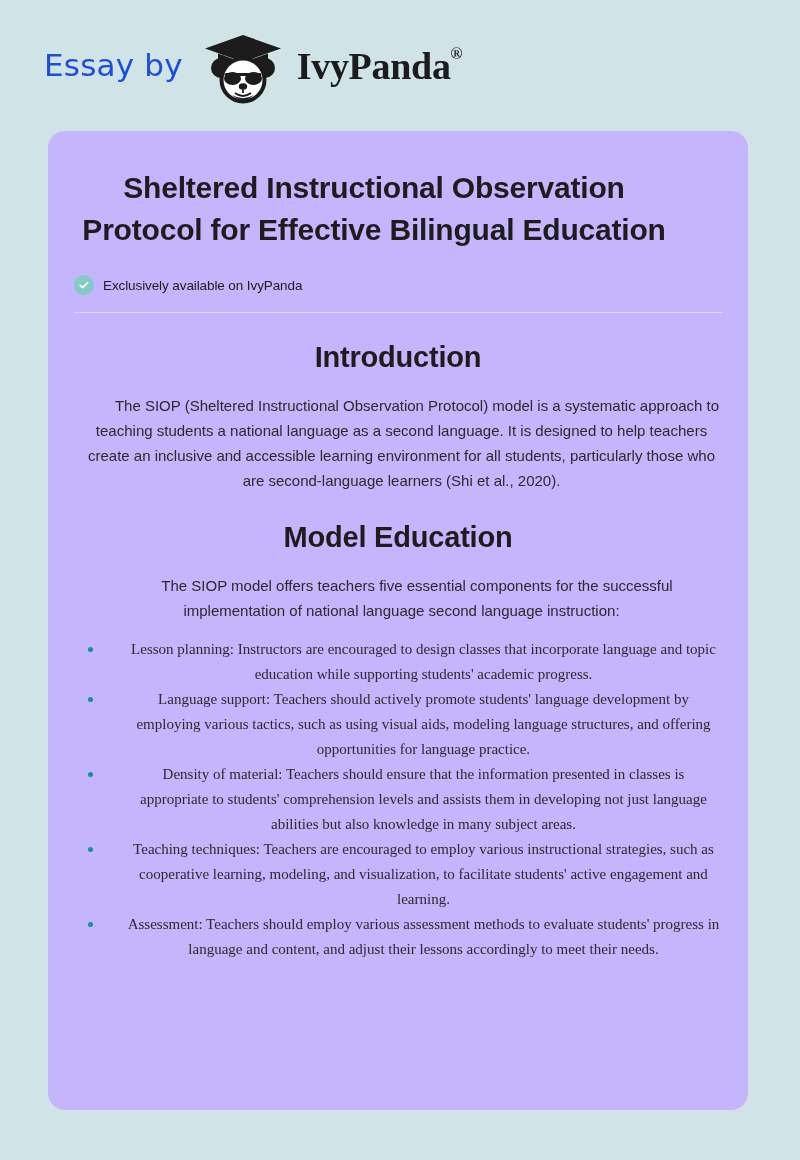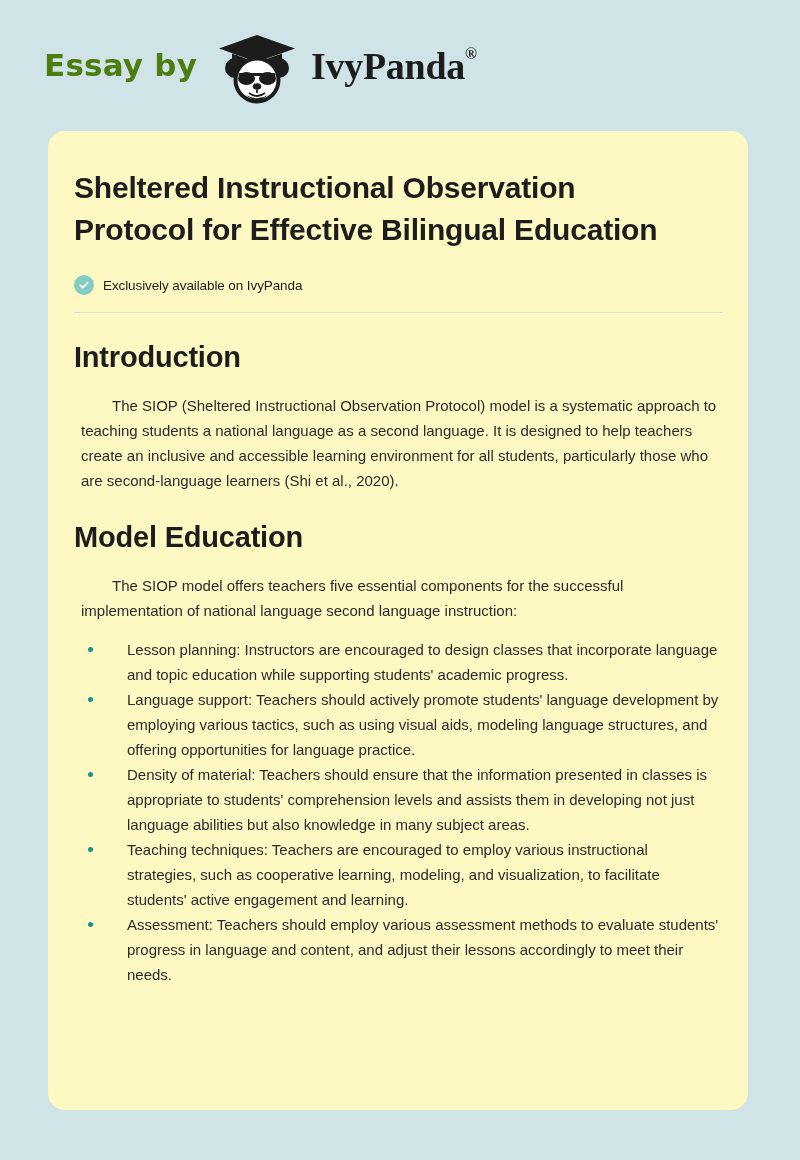--- a/index.html
+++ b/index.html
@@ -18,22 +18,22 @@
   
   .brand-bar {
     height: 131px;
     display: flex;
     align-items: center;
     padding-left: 44px;
     box-sizing: border-box;
   }
   .brand-essay-by {
     font-size: 31px;
-    color: #4d7c0f;
-    font-weight: 700;
+    color: #1d4ed8;
+    font-weight: 400;
     letter-spacing: 0.2px;
     font-family: "DejaVu Sans", sans-serif;
     line-height: 1;
   }
   .brand-logo-group {
     display: flex;
     align-items: center;
     margin-left: 14px;
   }
   .panda-mark {
@@ -60,25 +60,26 @@
     font-weight: bold;
   }
 
   
   .paper-card {
     position: absolute;
     left: 48px;
     top: 131px;
     width: 700px;
     height: 979px;
-    background: #fef9c3;
+    background: #c4b5fd;
     border-radius: 17px;
     box-sizing: border-box;
     padding: 0 26px;
     overflow: hidden;
+    text-align: center;
   }
   .paper-inner {
     padding-top: 36px;
   }
 
   
   .doc-title {
     font-family: "Liberation Sans", sans-serif;
     font-size: 30px;
     line-height: 42px;
@@ -133,20 +134,21 @@
     line-height: 25px;
     color: #2b2b2b;
     margin: 19px 0 0 7px;
     text-indent: 31px;
     max-width: 650px;
   }
   .bullet-list {
     list-style: none;
     margin: 14px 2px 0 0;
     padding: 0;
+    font-family: Liberation Serif, serif;
   }
   .bullet-list li {
     position: relative;
     padding-left: 53px;
     font-size: 15px;
     line-height: 25px;
     color: #2b2b2b;
     margin-bottom: 0px;
     max-width: 645px;
   }

